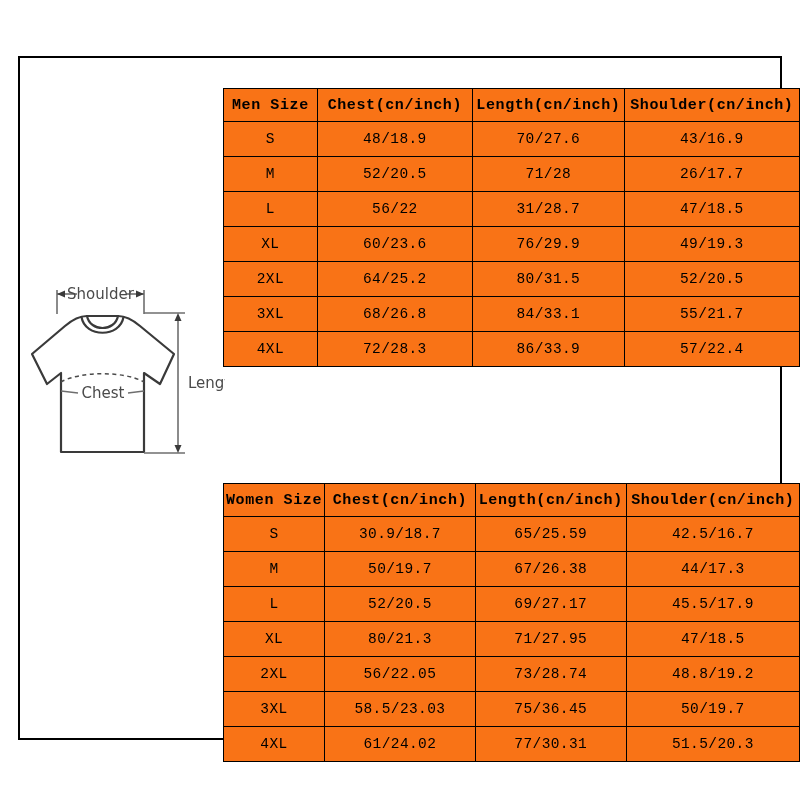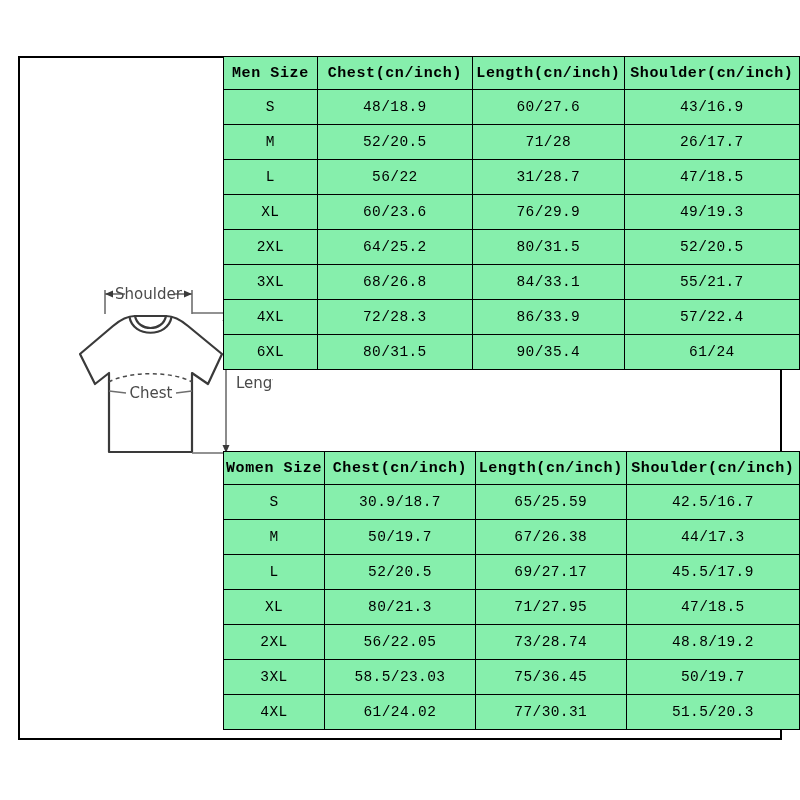--- a/index.html
+++ b/index.html
@@ -26,32 +26,32 @@
     box-sizing: border-box;
   }
 
   
   #shirt-panel {
     position: absolute;
     left: 20px;
     top: 270px;
     width: 205px;
     height: 200px;
-    padding-left: 48px;
   }
   #shirt-panel svg {
     display: block;
   }
 
   
   .size-table {
     position: absolute;
     border-collapse: collapse;
     table-layout: fixed;
-    background: #86efac;
+    background: #f97316;
+    margin-top: 32px;
   }
   #men-table  { left: 223px; top: 56px;  }
   #women-table{ left: 223px; top: 451px; padding-left: 36px; }
 
   .size-table td, .size-table th {
     border: 1.5px solid #000000;
     text-align: center;
     vertical-align: middle;
     height: 34px;
     padding: 0 2px;
@@ -149,21 +149,21 @@
       <th class="col-size">Men Size</th>
       <th class="col-chest">Chest(cn/inch)</th>
       <th class="col-length">Length(cn/inch)</th>
       <th class="col-shoulder">Shoulder(cn/inch)</th>
     </tr>
   </thead>
   <tbody>
     <tr>
       <td>S</td>
       <td>48/18.9</td>
-      <td>60/27.6</td>
+      <td>70/27.6</td>
       <td>43/16.9</td>
     </tr>
     <tr>
       <td>M</td>
       <td>52/20.5</td>
       <td>71/28</td>
       <td>26/17.7</td>
     </tr>
     <tr>
       <td>L</td>
@@ -188,26 +188,20 @@
       <td>68/26.8</td>
       <td>84/33.1</td>
       <td>55/21.7</td>
     </tr>
     <tr>
       <td>4XL</td>
       <td>72/28.3</td>
       <td>86/33.9</td>
       <td>57/22.4</td>
     </tr>
-    <tr>
-      <td>6XL</td>
-      <td>80/31.5</td>
-      <td>90/35.4</td>
-      <td>61/24</td>
-    </tr>
   </tbody>
 </table>
 
 <table class="size-table" id="women-table">
   <thead>
     <tr>
       <th class="col-size">Women Size</th>
       <th class="col-chest">Chest(cn/inch)</th>
       <th class="col-length">Length(cn/inch)</th>
       <th class="col-shoulder">Shoulder(cn/inch)</th>

